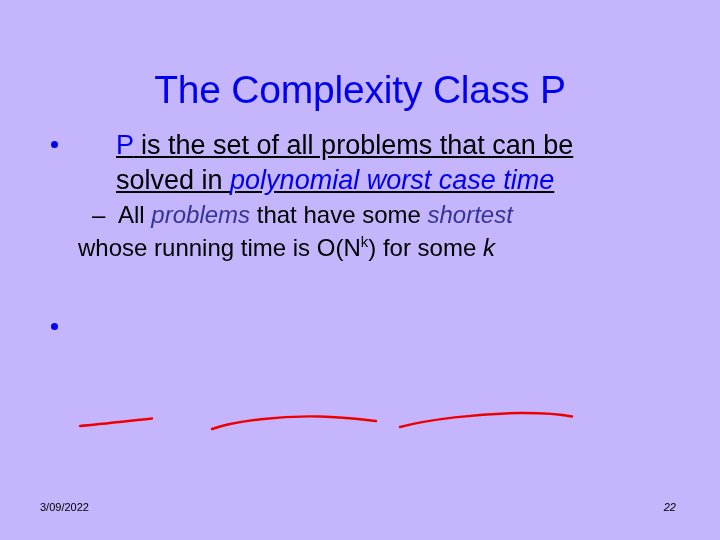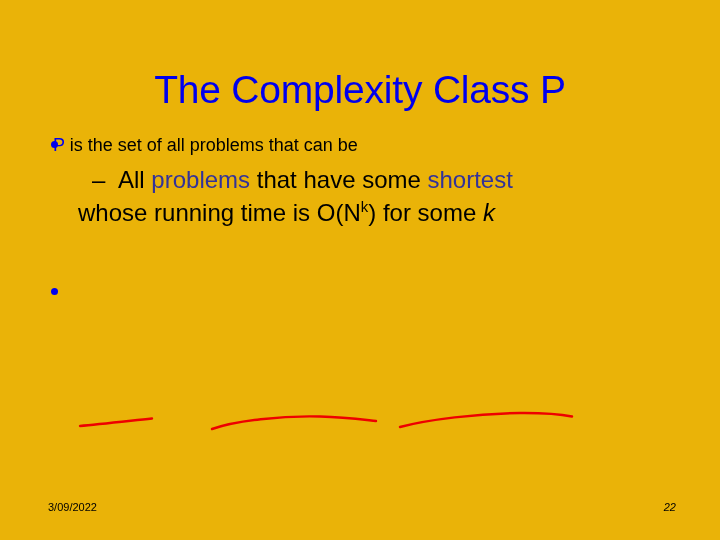--- a/index.html
+++ b/index.html
@@ -4,21 +4,21 @@
 <style>
   html, body {
     margin: 0;
     padding: 0;
     background: #ffffff;
   }
   #slide {
     position: relative;
     width: 720px;
     height: 540px;
-    background: #eab308;
+    background: #c4b5fd;
     overflow: hidden;
     font-family: "Liberation Sans", sans-serif;
     -webkit-font-smoothing: antialiased;
   }
 
   
   #slide-title {
     position: absolute;
     left: 0;
     top: 42px;
@@ -40,24 +40,25 @@
     width: 720px;
   }
 
   .bullet-row {
     position: relative;
     display: block;
   }
 
   .l1 {
     position: relative;
-    padding-left: 53px;
-    font-size: 18px;
+    padding-left: 116px;
+    font-size: 27px;
     line-height: 35px;
     color: #000000;
+    text-decoration: underline;
   }
   .l1 .dot {
     position: absolute;
     left: 51px;
     top: 13px;
     width: 7px;
     height: 7px;
     border-radius: 50%;
     background: #0000ee;
   }
@@ -79,21 +80,21 @@
   }
   .l2-cont {
     padding-left: 78px;
     font-size: 24px;
     line-height: 33px;
     color: #000000;
   }
 
   .blue        { color: #0000ee; }
   .blue-i      { color: #0000ee; font-style: italic; }
-  .indigo-i    { color: #333399; }
+  .indigo-i    { color: #333399; font-style: italic; }
   .black-i     { color: #000000; font-style: italic; }
 
   sup.sup-k {
     font-size: 0.62em;
     vertical-align: super;
     line-height: 0;
   }
 
   .spacer { height: 46px; }
 
@@ -109,35 +110,36 @@
 
   
   .footer-text {
     position: absolute;
     bottom: 26px;
     font-family: "Liberation Sans", sans-serif;
     font-size: 11px;
     line-height: 14px;
     color: #000000;
   }
-  #footer-date { left: 40px; margin-left: 8px; }
+  #footer-date { left: 40px; }
   #footer-page { right: 44px; font-style: italic; }
 </style>
 </head>
 <body>
 
 <div id="slide">
 
   <h1 id="slide-title">The Complexity Class P</h1>
 
   <div id="body">
 
     <div class="bullet-row l1">
       <span class="dot"></span>
       <span><span class="blue">P</span><span> is the set of all problems that can be</span></span>
+      <div><span>solved in </span><span class="blue-i">polynomial worst case time</span></div>
     </div>
 
     <div class="bullet-row l2">
       <span class="dash">–</span>
       <span><span>All </span><span class="indigo-i">problems</span><span> that have some </span><span class="indigo-i">shortest</span></span>
     </div>
     <div class="l2-cont"><span>whose running time is O(N</span><sup class="sup-k">k</sup><span>) for some </span><span class="black-i">k</span></div>
 
     <div class="spacer"></div>
 

